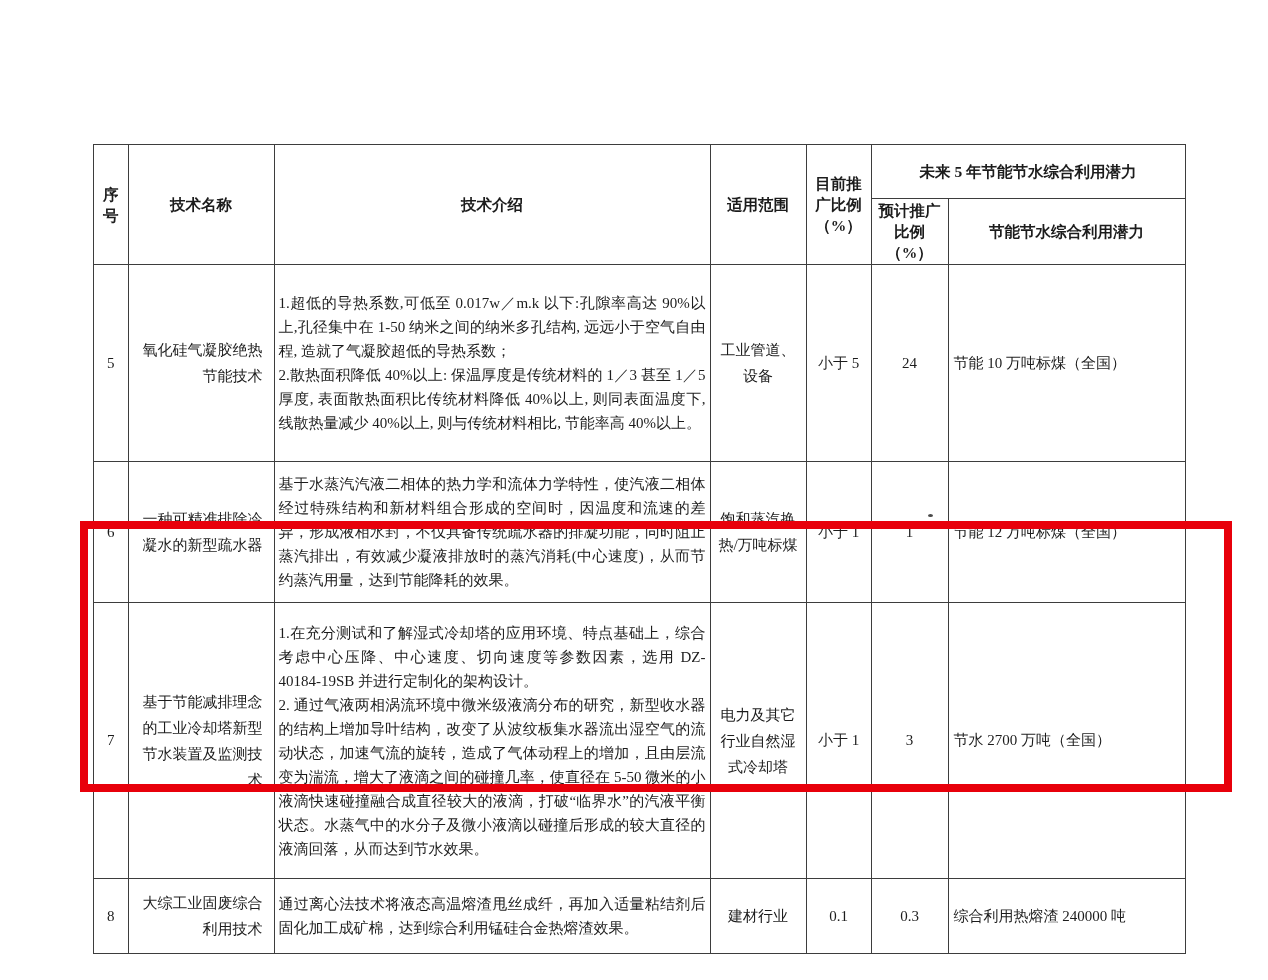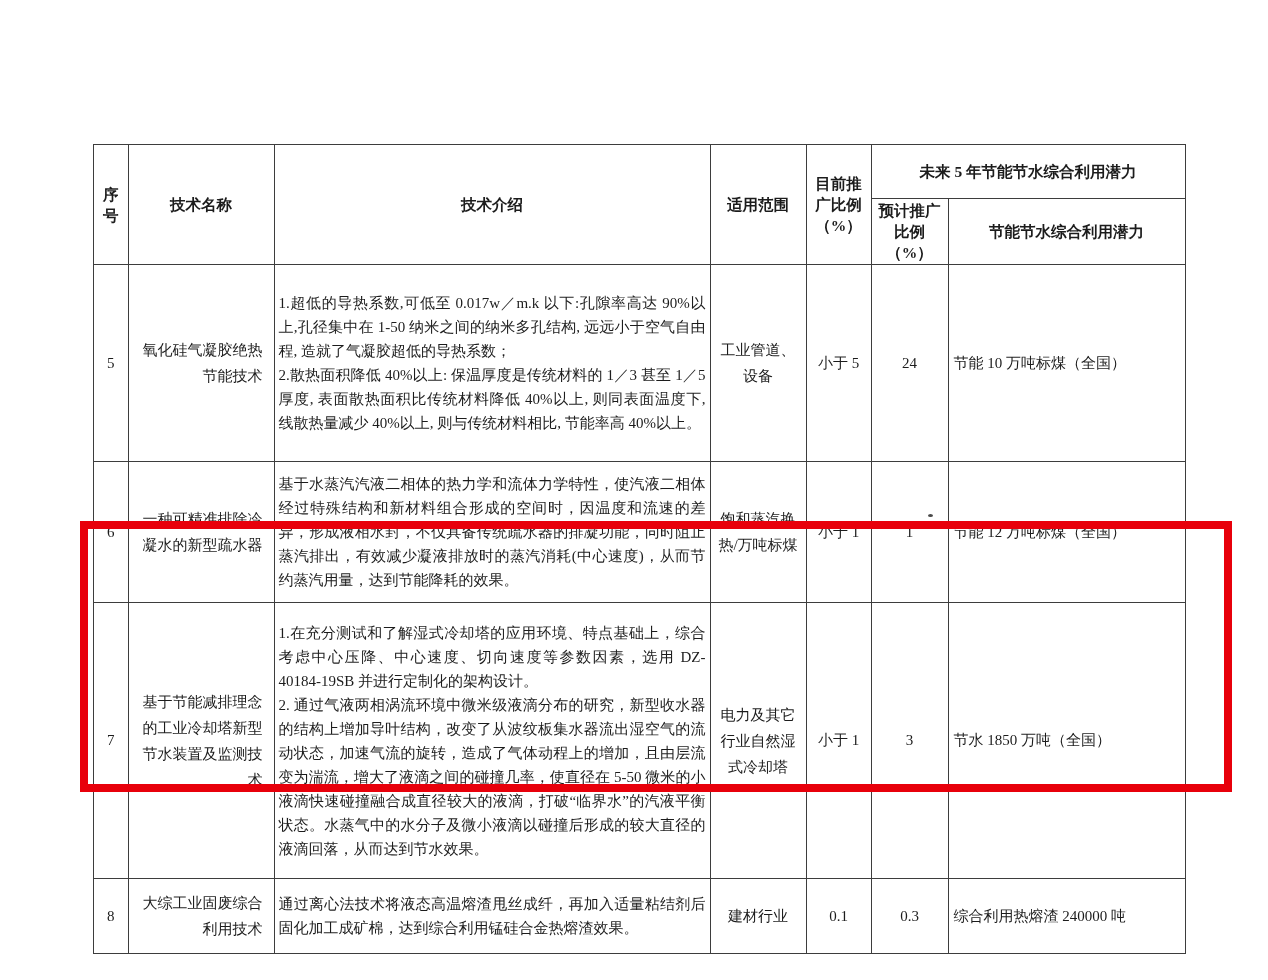--- a/index.html
+++ b/index.html
@@ -122,21 +122,21 @@
       <td class="pot">节能 12 万吨标煤（全国）</td>
     </tr>
     <tr class="row-7">
       <td class="no">7</td>
       <td class="name">基于节能减排理念的工业冷却塔新型节水装置及监测技术</td>
       <td class="intro">1.在充分测试和了解湿式冷却塔的应用环境、特点基础上，综合考虑中心压降、中心速度、切向速度等参数因素，选用 DZ-40184-19SB 并进行定制化的架构设计。
 2. 通过气液两相涡流环境中微米级液滴分布的研究，新型收水器的结构上增加导叶结构，改变了从波纹板集水器流出湿空气的流动状态，加速气流的旋转，造成了气体动程上的增加，且由层流变为湍流，增大了液滴之间的碰撞几率，使直径在 5-50 微米的小液滴快速碰撞融合成直径较大的液滴，打破“临界水”的汽液平衡状态。水蒸气中的水分子及微小液滴以碰撞后形成的较大直径的液滴回落，从而达到节水效果。</td>
       <td class="scope">电力及其它行业自然湿式冷却塔</td>
       <td class="num">小于 1</td>
       <td class="num">3</td>
-      <td class="pot">节水 1850 万吨（全国）</td>
+      <td class="pot">节水 2700 万吨（全国）</td>
     </tr>
     <tr class="row-8">
       <td class="no">8</td>
       <td class="name">大综工业固废综合利用技术</td>
       <td class="intro">通过离心法技术将液态高温熔渣甩丝成纤，再加入适量粘结剂后固化加工成矿棉，达到综合利用锰硅合金热熔渣效果。</td>
       <td class="scope">建材行业</td>
       <td class="num">0.1</td>
       <td class="num">0.3</td>
       <td class="pot">综合利用热熔渣 240000 吨</td>
     </tr>

